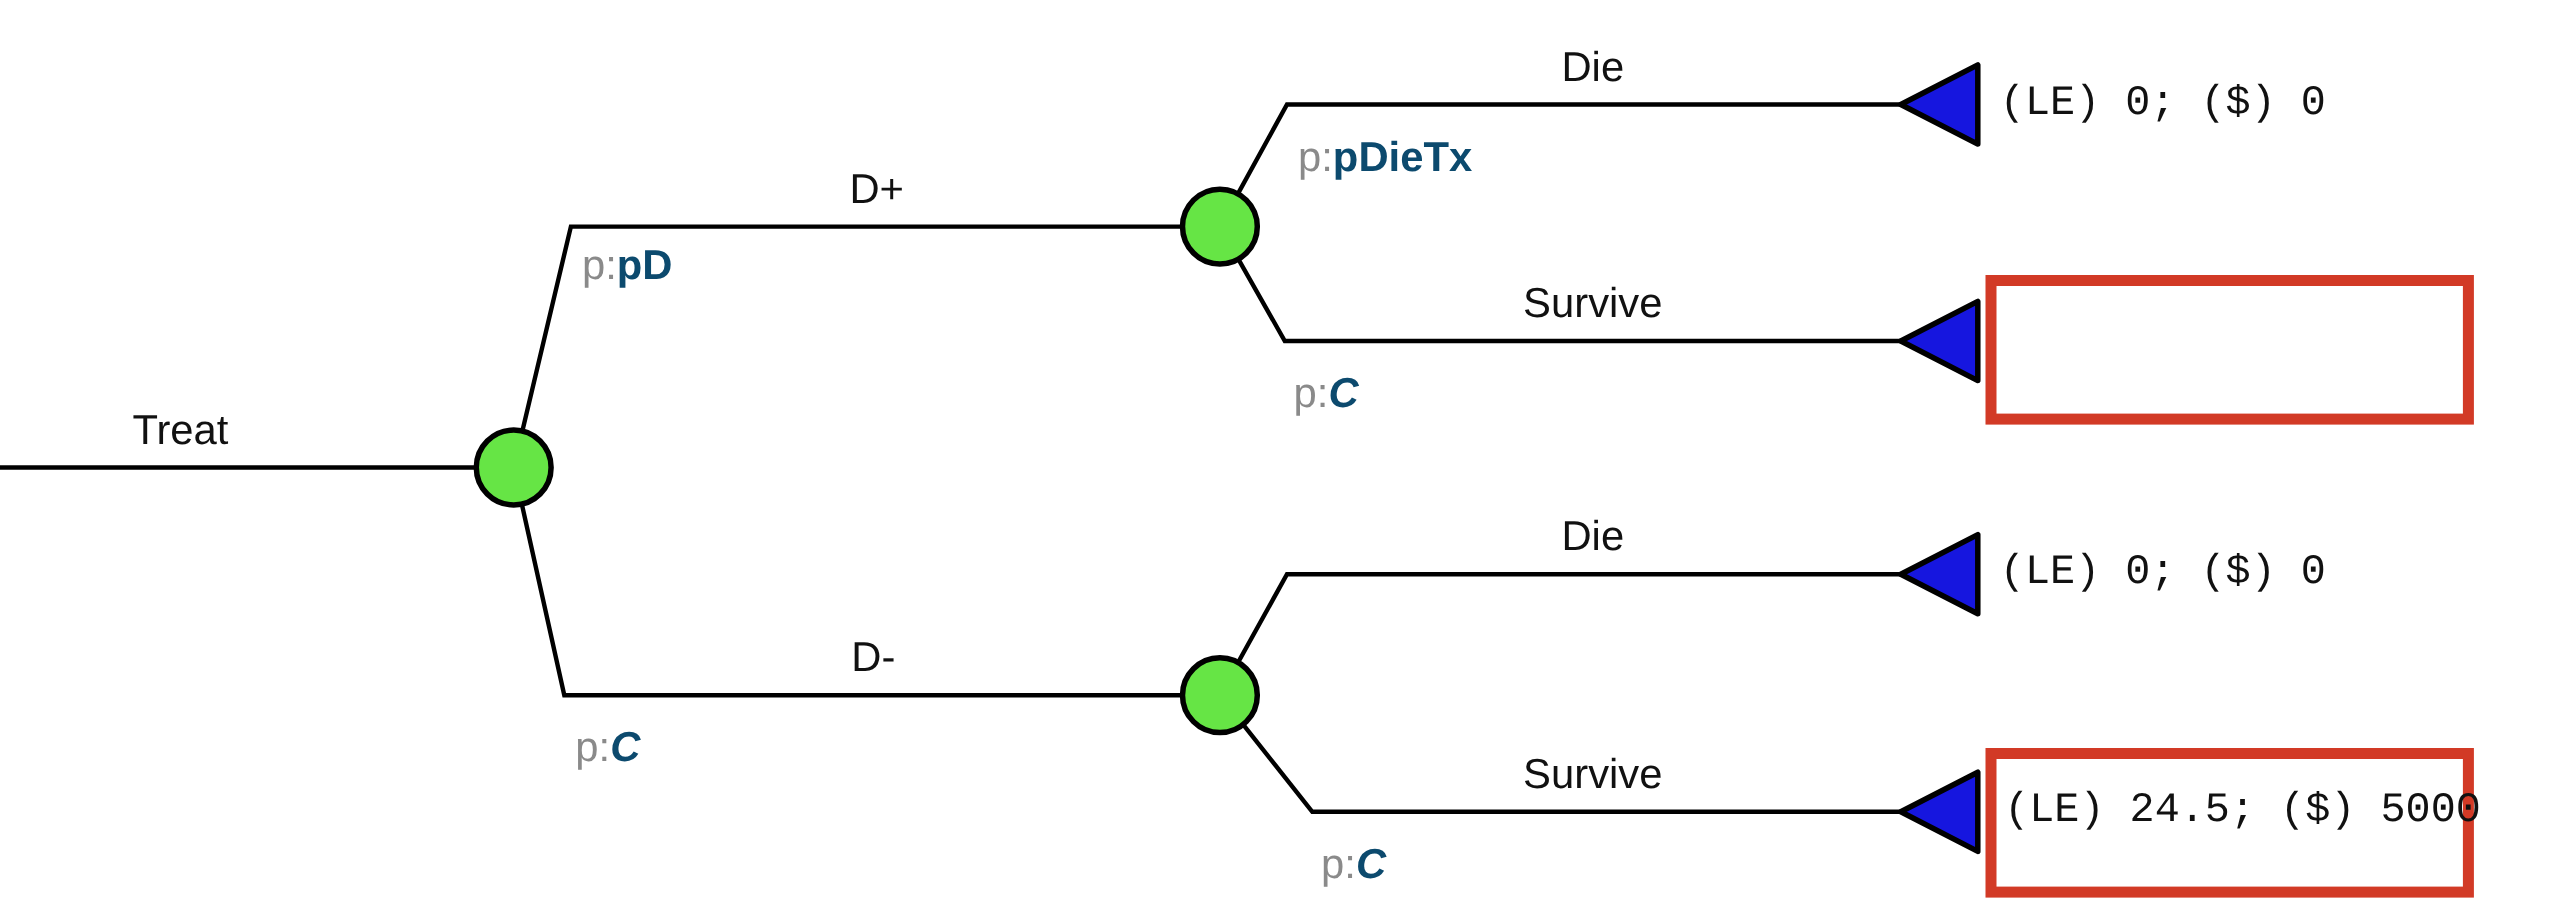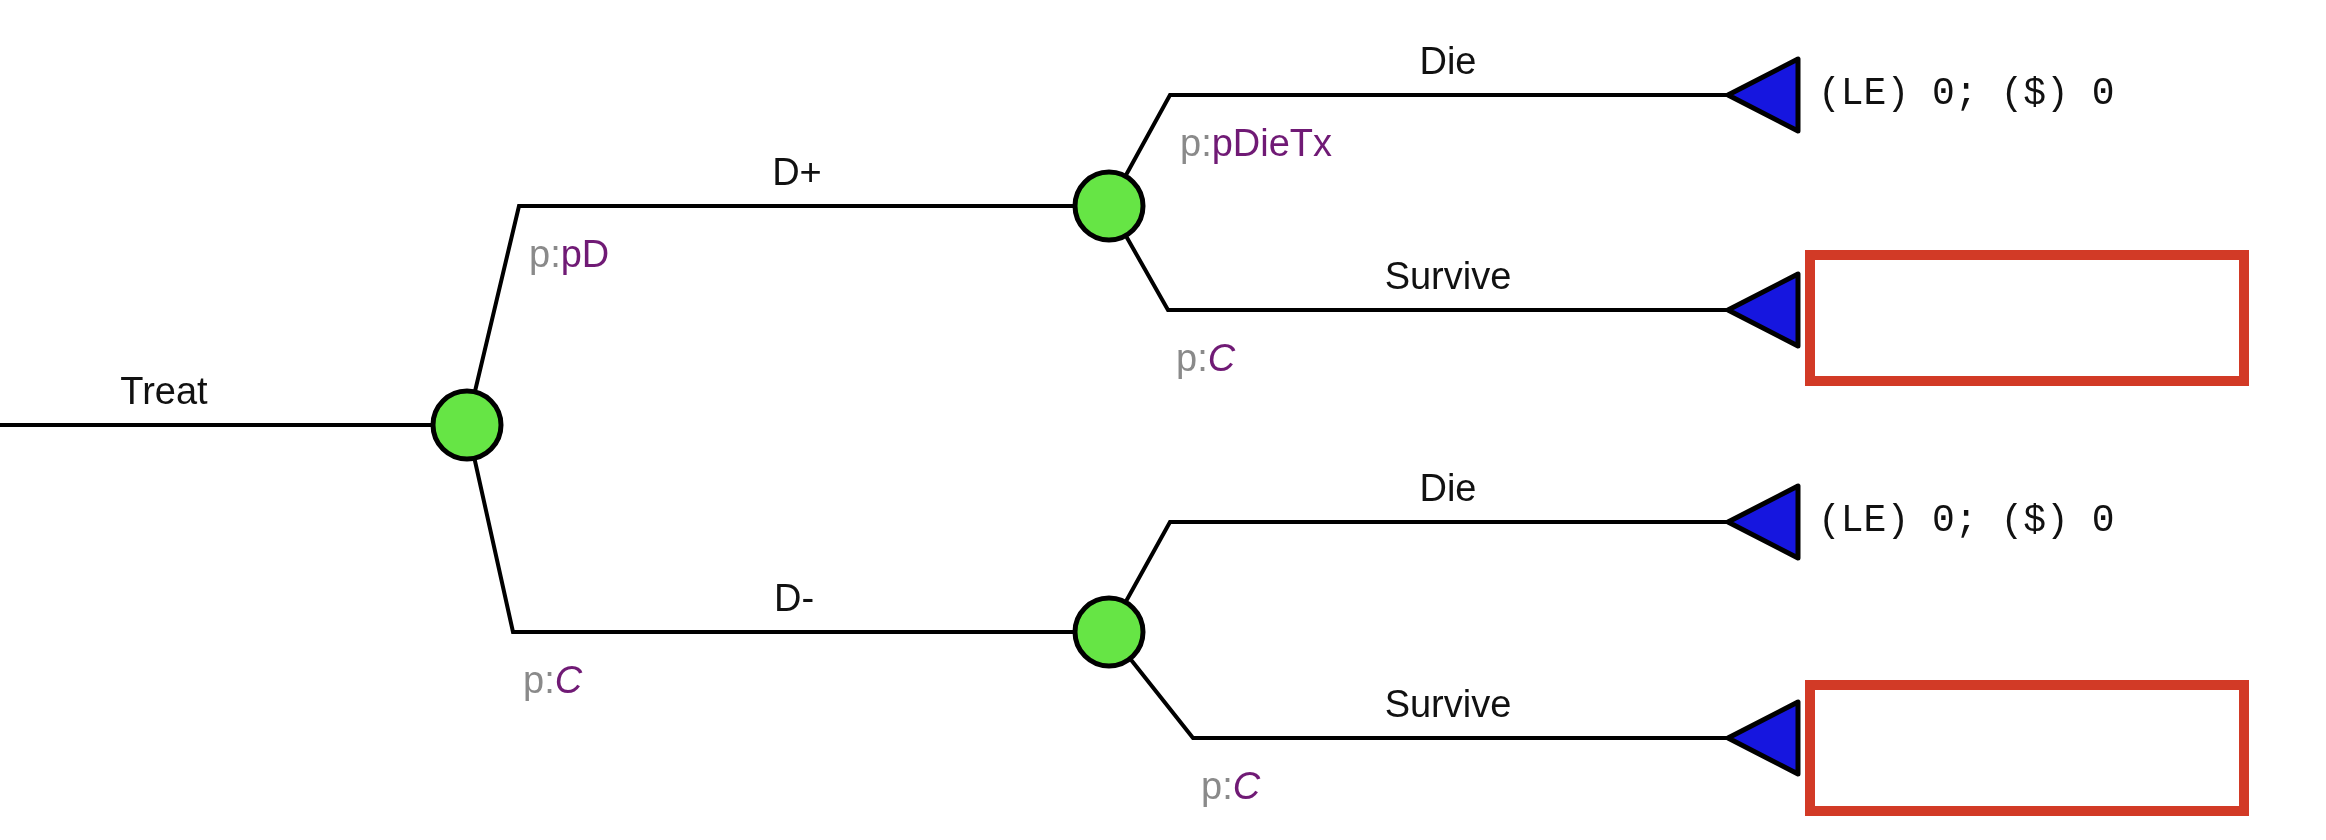--- a/index.html
+++ b/index.html
@@ -42,22 +42,22 @@
     white-space: nowrap;
     line-height: 1.1;
   }
   .branch-label {
     transform: translate(-50%, -100%);
   }
   .prob-label .prob-prefix {
     color: #8a8a8a;
   }
   .prob-label .prob-value {
-    color: #701a75;
-    font-weight: 400;
+    color: #0c4a6e;
+    font-weight: 700;
     text-align: center;
   }
   .prob-value.italic {
     font-style: italic;
   }
   .payoff {
     transform: translateY(-52%);
     font-family: Liberation Mono, monospace;
   }
   .highlight-box {
@@ -97,21 +97,21 @@
     <polygon class="terminal-node" points="1728,522 1798,486 1798,558" style="fill: rgb(22, 22, 223);"></polygon>
     <polygon class="terminal-node" points="1728,738 1798,702 1798,774" style="fill: rgb(22, 22, 223);"></polygon>
   </svg>
 
   <div class="highlight-box" style="left: 1805px; top: 250px; width: 424px; height: 116px; border-color: rgb(210, 58, 38);"></div>
   <div class="highlight-box" style="left: 1805px; top: 680px; width: 424px; height: 116px; border-color: rgb(210, 58, 38);"></div>
 
   <div class="label branch-label" style="left:164px; top:413px;">Treat</div>
 
   <div class="label branch-label" style="left:797px; top:194px;">D+</div>
-  <div class="label prob-label" style="left:529px; top:234px;">
+  <div class="label prob-label" style="left:529px; top:222px;">
     <span class="prob-prefix" style="color: rgb(138, 138, 138);">p:</span><span class="prob-value">pD</span>
   </div>
 
   <div class="label branch-label" style="left:794px; top:620px;">D-</div>
   <div class="label prob-label" style="left:523px; top:660px;">
     <span class="prob-prefix" style="color: rgb(138, 138, 138);">p:</span><span class="prob-value italic">C</span>
   </div>
 
   <div class="label branch-label" style="left:1448px; top:83px;">Die</div>
   <div class="label prob-label" style="left:1180px; top:123px;">
@@ -124,14 +124,15 @@
     <span class="prob-prefix" style="color: rgb(138, 138, 138);">p:</span><span class="prob-value italic">C</span>
   </div>
 
   <div class="label branch-label" style="left:1448px; top:510px;">Die</div>
   <div class="label payoff" style="left:1818px; top:522px;">(LE) 0; ($) 0</div>
 
   <div class="label branch-label" style="left:1448px; top:726px;">Survive</div>
   <div class="label prob-label" style="left:1201px; top:766px;">
     <span class="prob-prefix" style="color: rgb(138, 138, 138);">p:</span><span class="prob-value italic">C</span>
   </div>
+  <div class="label payoff" style="left:1822px; top:738px;">(LE) 24.5; ($) 5000</div>
 
 </div>
 
 </body></html>

